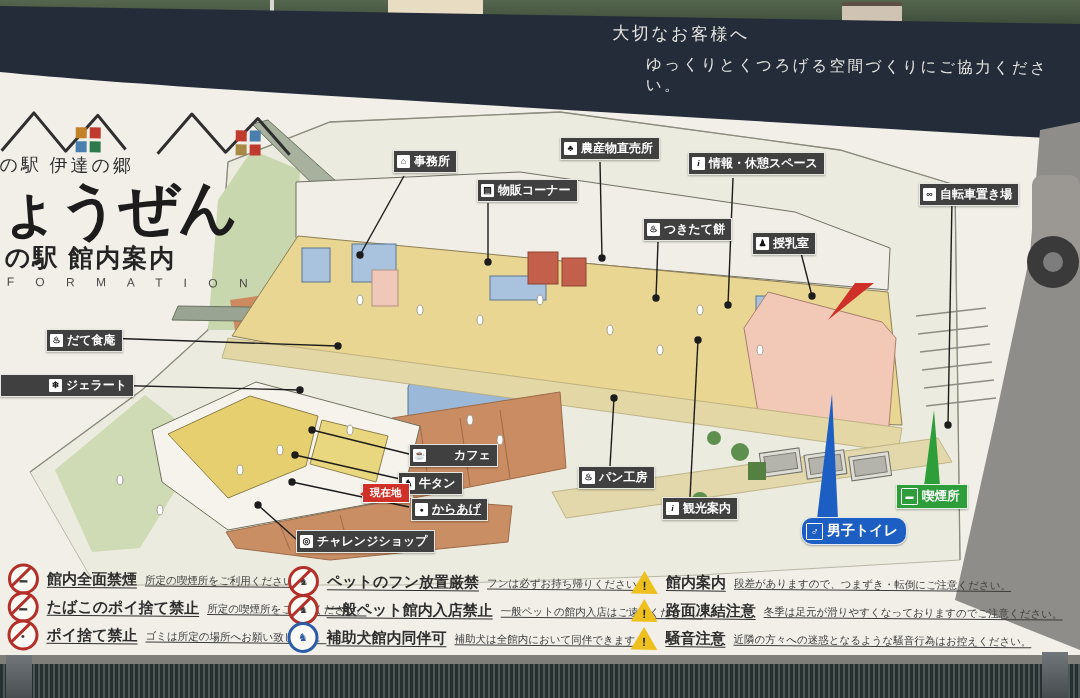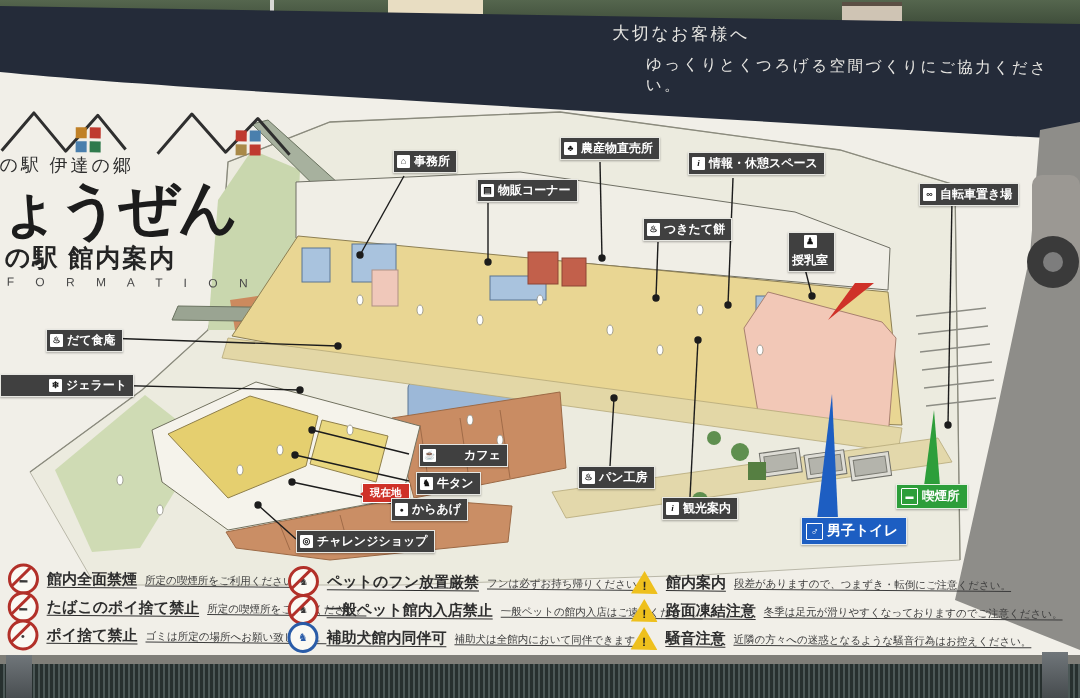--- a/index.html
+++ b/index.html
@@ -271,64 +271,64 @@
     <span data-name="label-text">農産物直売所</span>
     </div>
   <div class="tag" style="left:688px;top:152px;" data-name="map-label-info-rest">
     <span class="ticon" data-name="info-icon"></span>
     <span data-name="label-text">情報・休憩スペース</span>
     </div>
   <div class="tag" style="left:643px;top:218px;" data-name="map-label-mochi">
     <span class="ticon" data-name="mochi-icon"></span>
     <span data-name="label-text">つきたて餅</span>
     </div>
-  <div class="tag" style="left:788px;top:232px;flex-direction:column;" data-name="map-label-nursing-room">
+  <div class="tag" style="left:752px;top:232px;" data-name="map-label-nursing-room">
     <span class="ticon" data-name="nursing-icon"></span>
     <span data-name="label-text">授乳室</span>
     </div>
   <div class="tag" style="left:919px;top:183px;" data-name="map-label-bicycle-parking">
     <span class="ticon" data-name="bicycle-icon"></span>
     <span data-name="label-text">自転車置き場</span>
     </div>
   <div class="tag" style="left:46px;top:329px;" data-name="map-label-date-shokuan">
     <span class="ticon" data-name="restaurant-icon"></span>
     <span data-name="label-text">だて食庵</span>
     </div>
   <div class="tag" style="left:0px;top:374px;padding-left:48px;" data-name="map-label-gelato">
     <span class="ticon" data-name="gelato-icon"></span>
     <span data-name="label-text">ジェラート</span>
     </div>
-  <div class="tag" style="left:419px;top:444px;gap:28px;" data-name="map-label-cafe">
+  <div class="tag" style="left:409px;top:444px;gap:28px;" data-name="map-label-cafe">
     <span class="ticon" data-name="cafe-icon"></span>
     <span data-name="label-text">カフェ</span>
     </div>
-  <div class="tag" style="left:416px;top:472px;" data-name="map-label-gyutan">
+  <div class="tag" style="left:398px;top:472px;" data-name="map-label-gyutan">
     <span class="ticon" data-name="beef-icon"></span>
     <span data-name="label-text">牛タン</span>
     </div>
   <div class="tag red loc" style="left:362px;top:483px;text-align:right;" data-name="current-location-marker">
     <span data-name="label-text">現在地</span>
     </div>
-  <div class="tag" style="left:391px;top:498px;" data-name="map-label-karaage">
+  <div class="tag" style="left:411px;top:498px;text-decoration:underline;" data-name="map-label-karaage">
     <span class="ticon" data-name="karaage-icon"></span>
     <span data-name="label-text">からあげ</span>
     </div>
   <div class="tag" style="left:296px;top:530px;" data-name="map-label-challenge-shop">
     <span class="ticon" data-name="shop-icon"></span>
     <span data-name="label-text">チャレンジショップ</span>
     </div>
   <div class="tag" style="left:578px;top:466px;" data-name="map-label-bakery">
     <span class="ticon" data-name="bread-icon"></span>
     <span data-name="label-text">パン工房</span>
     </div>
   <div class="tag" style="left:662px;top:497px;font-family:Liberation Serif, serif;" data-name="map-label-tourist-info">
     <span class="ticon" data-name="tourist-info-icon"></span>
     <span data-name="label-text">観光案内</span>
     </div>
-  <div class="tag blue" style="left:801px;top:517px;" data-name="map-label-mens-toilet">
+  <div class="tag blue" style="left:801px;top:517px;border-radius:11px;" data-name="map-label-mens-toilet">
     <span class="ticon" data-name="male-icon"></span>
     <span data-name="label-text">男子トイレ</span>
     </div>
   <div class="tag green" style="left:896px;top:484px;" data-name="map-label-smoking-area">
     <span class="ticon" data-name="smoking-icon"></span>
     <span data-name="label-text">喫煙所</span>
     </div>
 
   <div id="rules" data-name="rules-section">
     <div class="rule" style="left:10px;top:568px;" data-name="rule-no-smoking">

